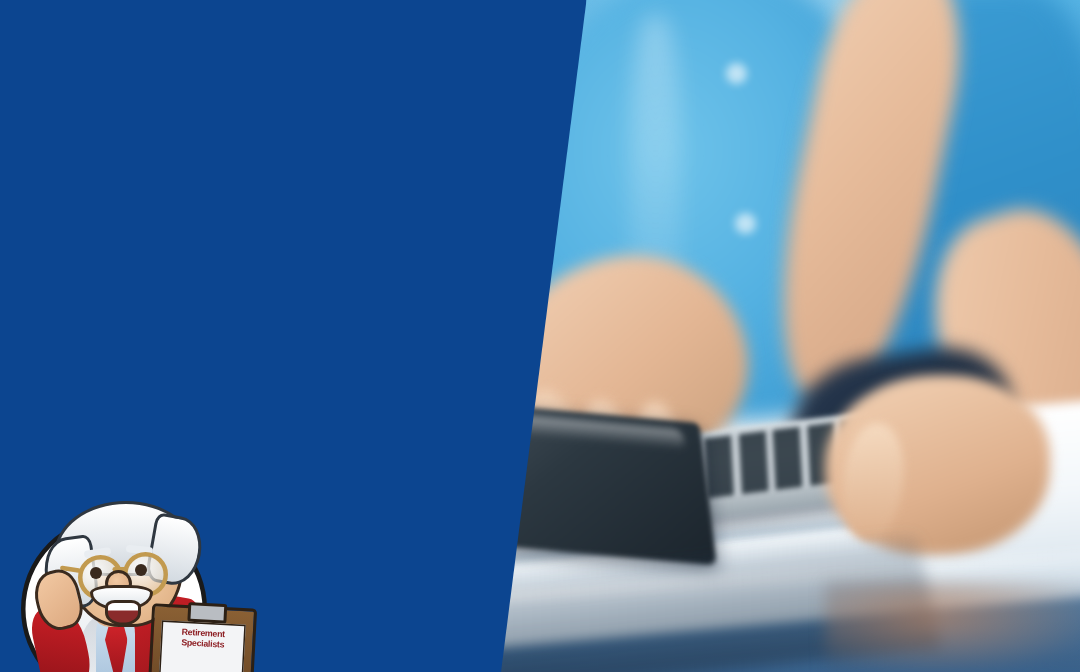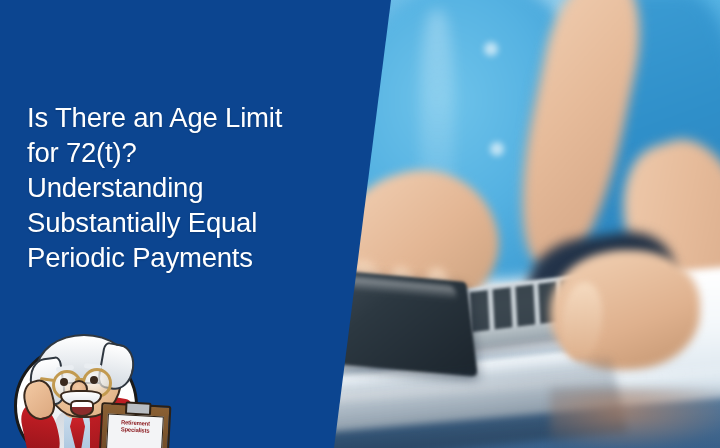--- a/index.html
+++ b/index.html
@@ -567,25 +567,20 @@
     <div class="hand-right"></div>
     <div class="pointing-finger"></div>
 
     <div class="glass-streak"></div>
     <div class="calc-reflection"></div>
     <div class="hand-reflection"></div>
   </div>
 
   <div class="panel"></div>
 
-  <div class="headline">Is There an Age Limit
-for 72(t)?
-Understanding
-Substantially Equal
-Periodic Payments</div>
 
   <div class="mascot">
     <div class="mascot-ring"></div>
 
     <div class="mascot-coat"></div>
     <div class="mascot-coat-shadow"></div>
     <div class="mascot-redcollar"></div>
     <div class="mascot-redcollar2"></div>
     <div class="mascot-shirt"></div>
     <div class="mascot-tie"></div>

